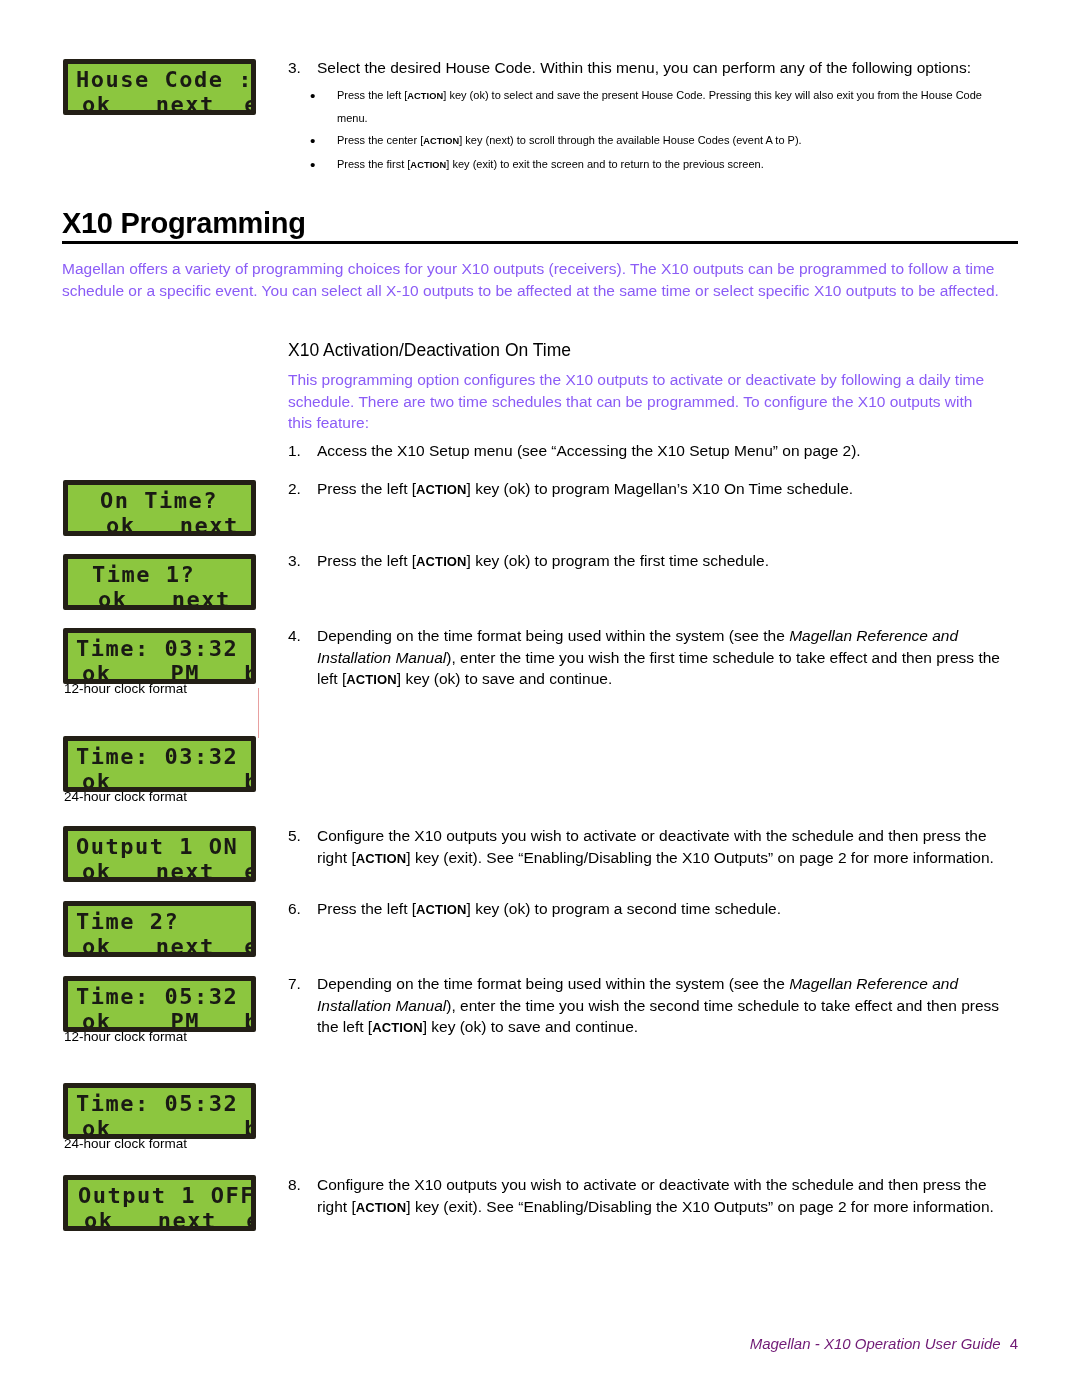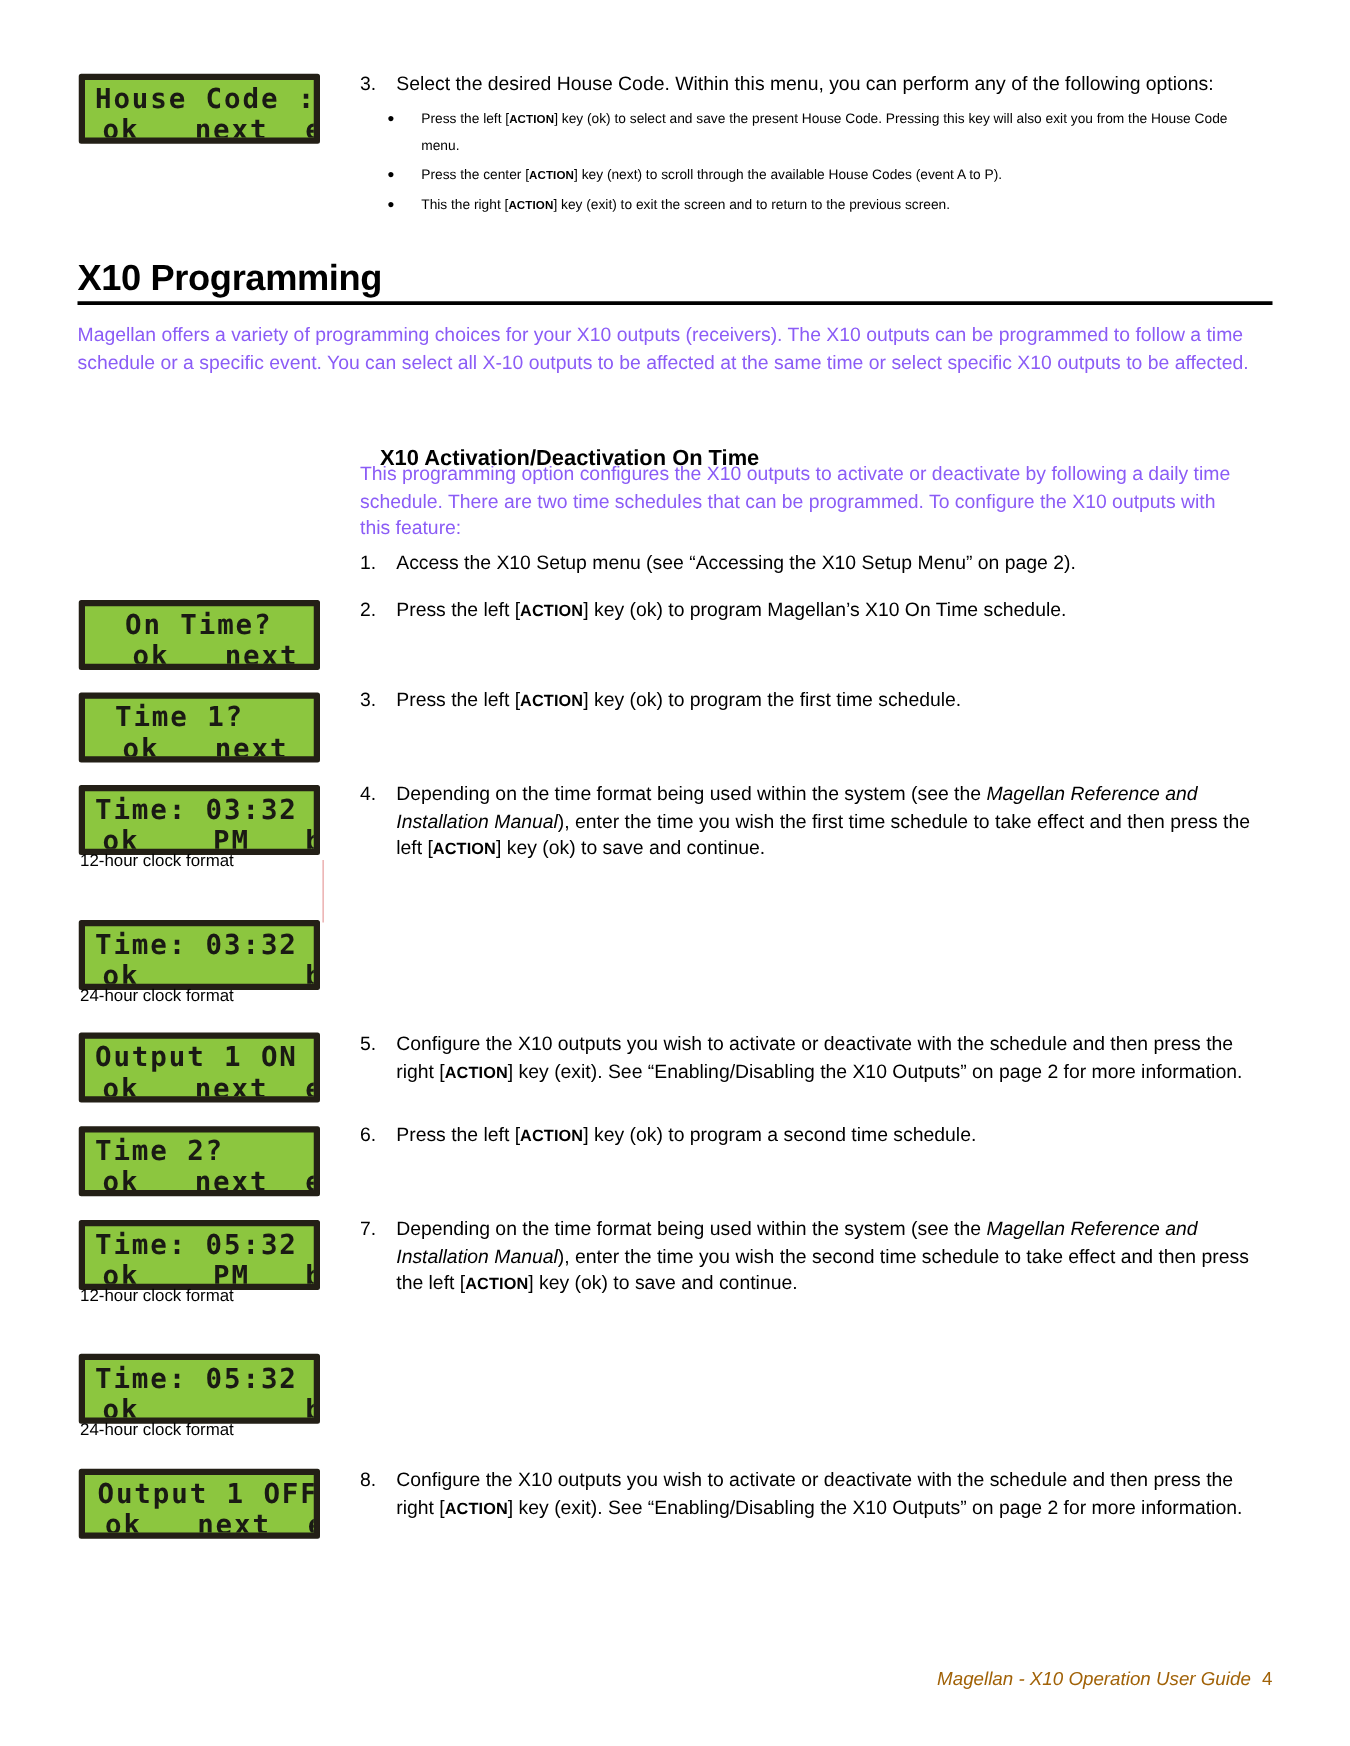--- a/index.html
+++ b/index.html
@@ -75,23 +75,23 @@
     font-family: "Liberation Sans", sans-serif;
     color: #000;
   }
   .title-rule {
     position: absolute;
     height: 2.5px;
     background: #000;
   }
   h2.sub-title {
     position: absolute;
-    margin: 16px;
+    margin: 0;
     font-size: 17.5px;
-    font-weight: 700;
+    font-weight: 400;
     font-family: "Liberation Sans", sans-serif;
     color: #000;
   }
 
   .intro-para {
     position: absolute;
     font-size: 15.5px;
     line-height: 21.5px;
   }
 
@@ -144,21 +144,21 @@
   }
 
   em, .ital { font-style: italic; }
 
   
   .footer {
     position: absolute;
     font-style: italic;
     font-size: 15px;
     font-family: "Liberation Sans", sans-serif;
-    color: #a16207;
+    color: #701a75;
     white-space: nowrap;
   }
   .footer .pageno {
     font-style: normal;
     font-weight: 400;
     padding-left: 9px;
   }
 </style>
 </head>
 <body>
@@ -178,21 +178,21 @@
   <div class="bullet-body"><span>Press the left [</span><span class="akey"><span class="sc">ACTION</span></span><span>] key (ok) to select and save the present House Code. Pressing this key will also exit you from the House Code menu.</span></div>
 </div>
 
 <div class="bullet" style="left:310px; top:130px; width:688px;">
   <span class="dot">•</span>
   <div class="bullet-body"><span>Press the center [</span><span class="akey"><span class="sc">ACTION</span></span><span>] key (next) to scroll through the available House Codes (event A to P).</span></div>
 </div>
 
 <div class="bullet" style="left:310px; top:154px; width:688px;">
   <span class="dot">•</span>
-  <div class="bullet-body"><span>This the right [</span><span class="akey"><span class="sc">ACTION</span></span><span>] key (exit) to exit the screen and to return to the previous screen.</span></div>
+  <div class="bullet-body"><span>Press the first [</span><span class="akey"><span class="sc">ACTION</span></span><span>] key (exit) to exit the screen and to return to the previous screen.</span></div>
 </div>
 
 <h1 class="section-title" style="left:62px; top:207px;">X10 Programming</h1>
 <div class="title-rule" style="left:62px; top:241px; width:956px;"></div>
 
 <div class="intro-para body-text" style="left:62px; top:258px; width:956px;">Magellan offers a variety of programming choices for your X10 outputs (receivers). The X10 outputs can be programmed to follow a time schedule or a specific event. You can select all X-10 outputs to be affected at the same time or select specific X10 outputs to be affected.</div>
 
 <h2 class="sub-title" style="left:288px; top:340px;">X10 Activation/Deactivation On Time</h2>
 
 <div class="intro-para body-text" style="left:288px; top:369px; width:712px;">This programming option configures the X10 outputs to activate or deactivate by following a daily time schedule. There are two time schedules that can be programmed. To configure the X10 outputs with this feature:</div>

